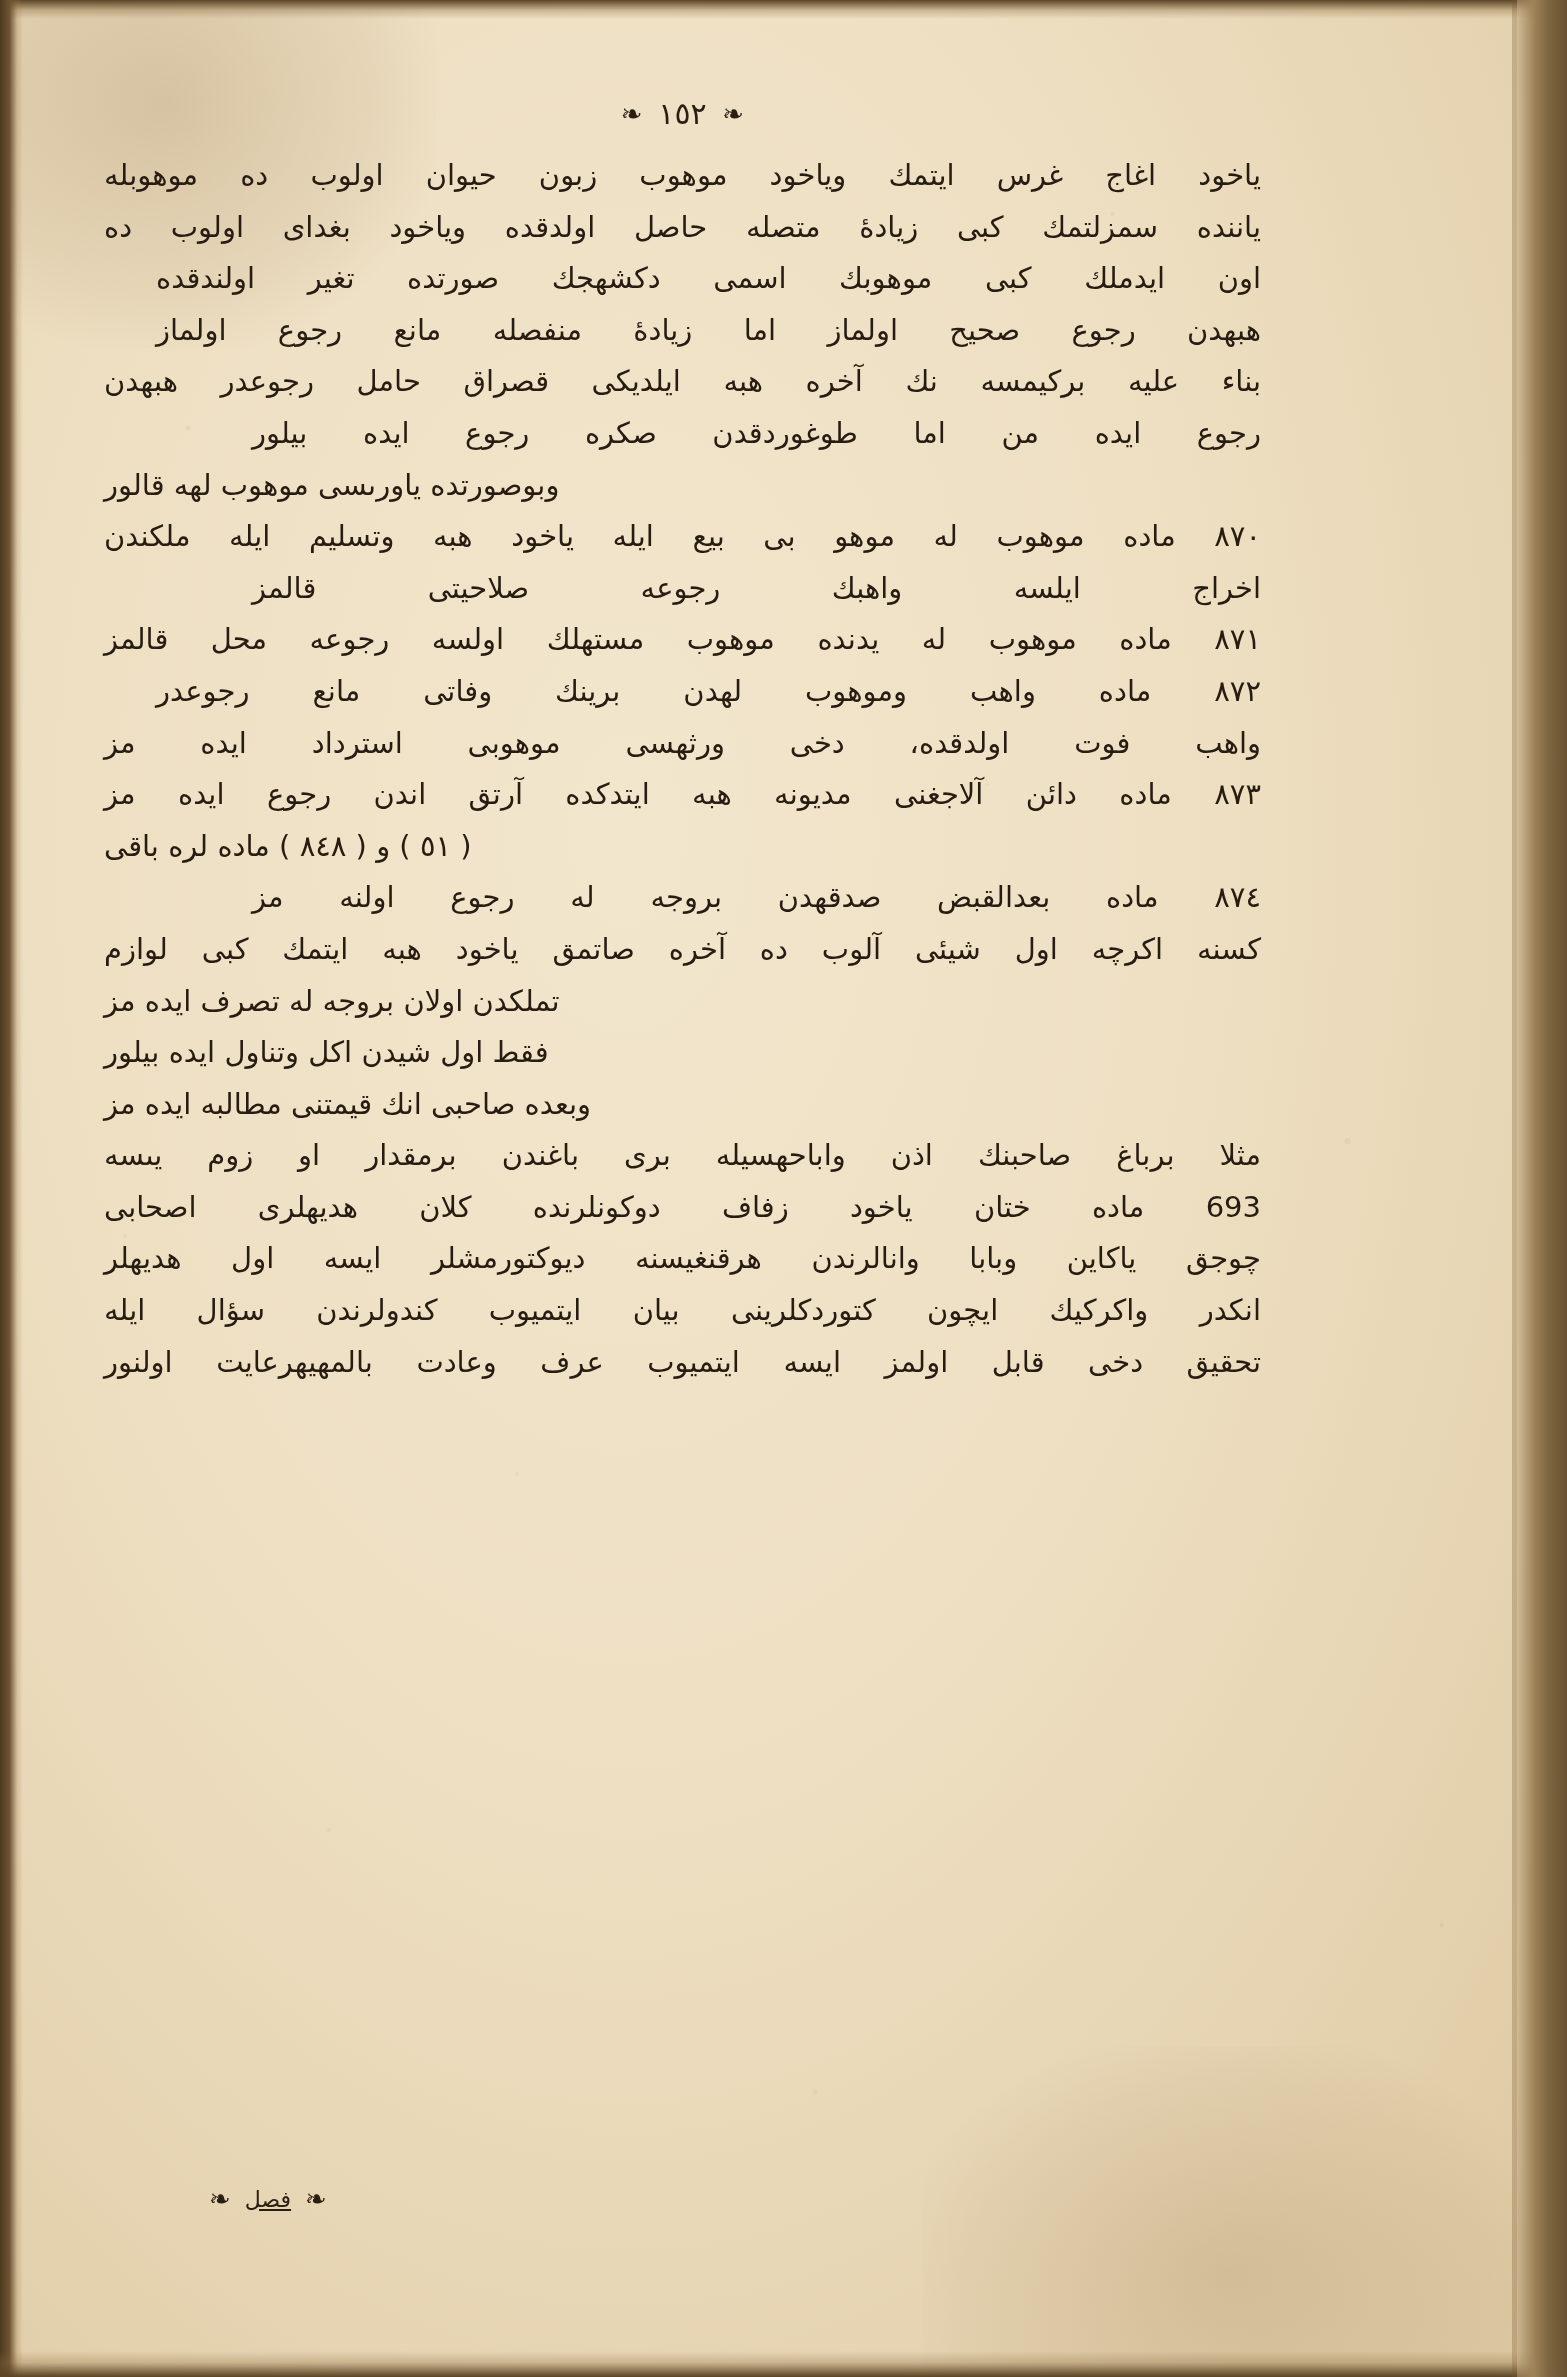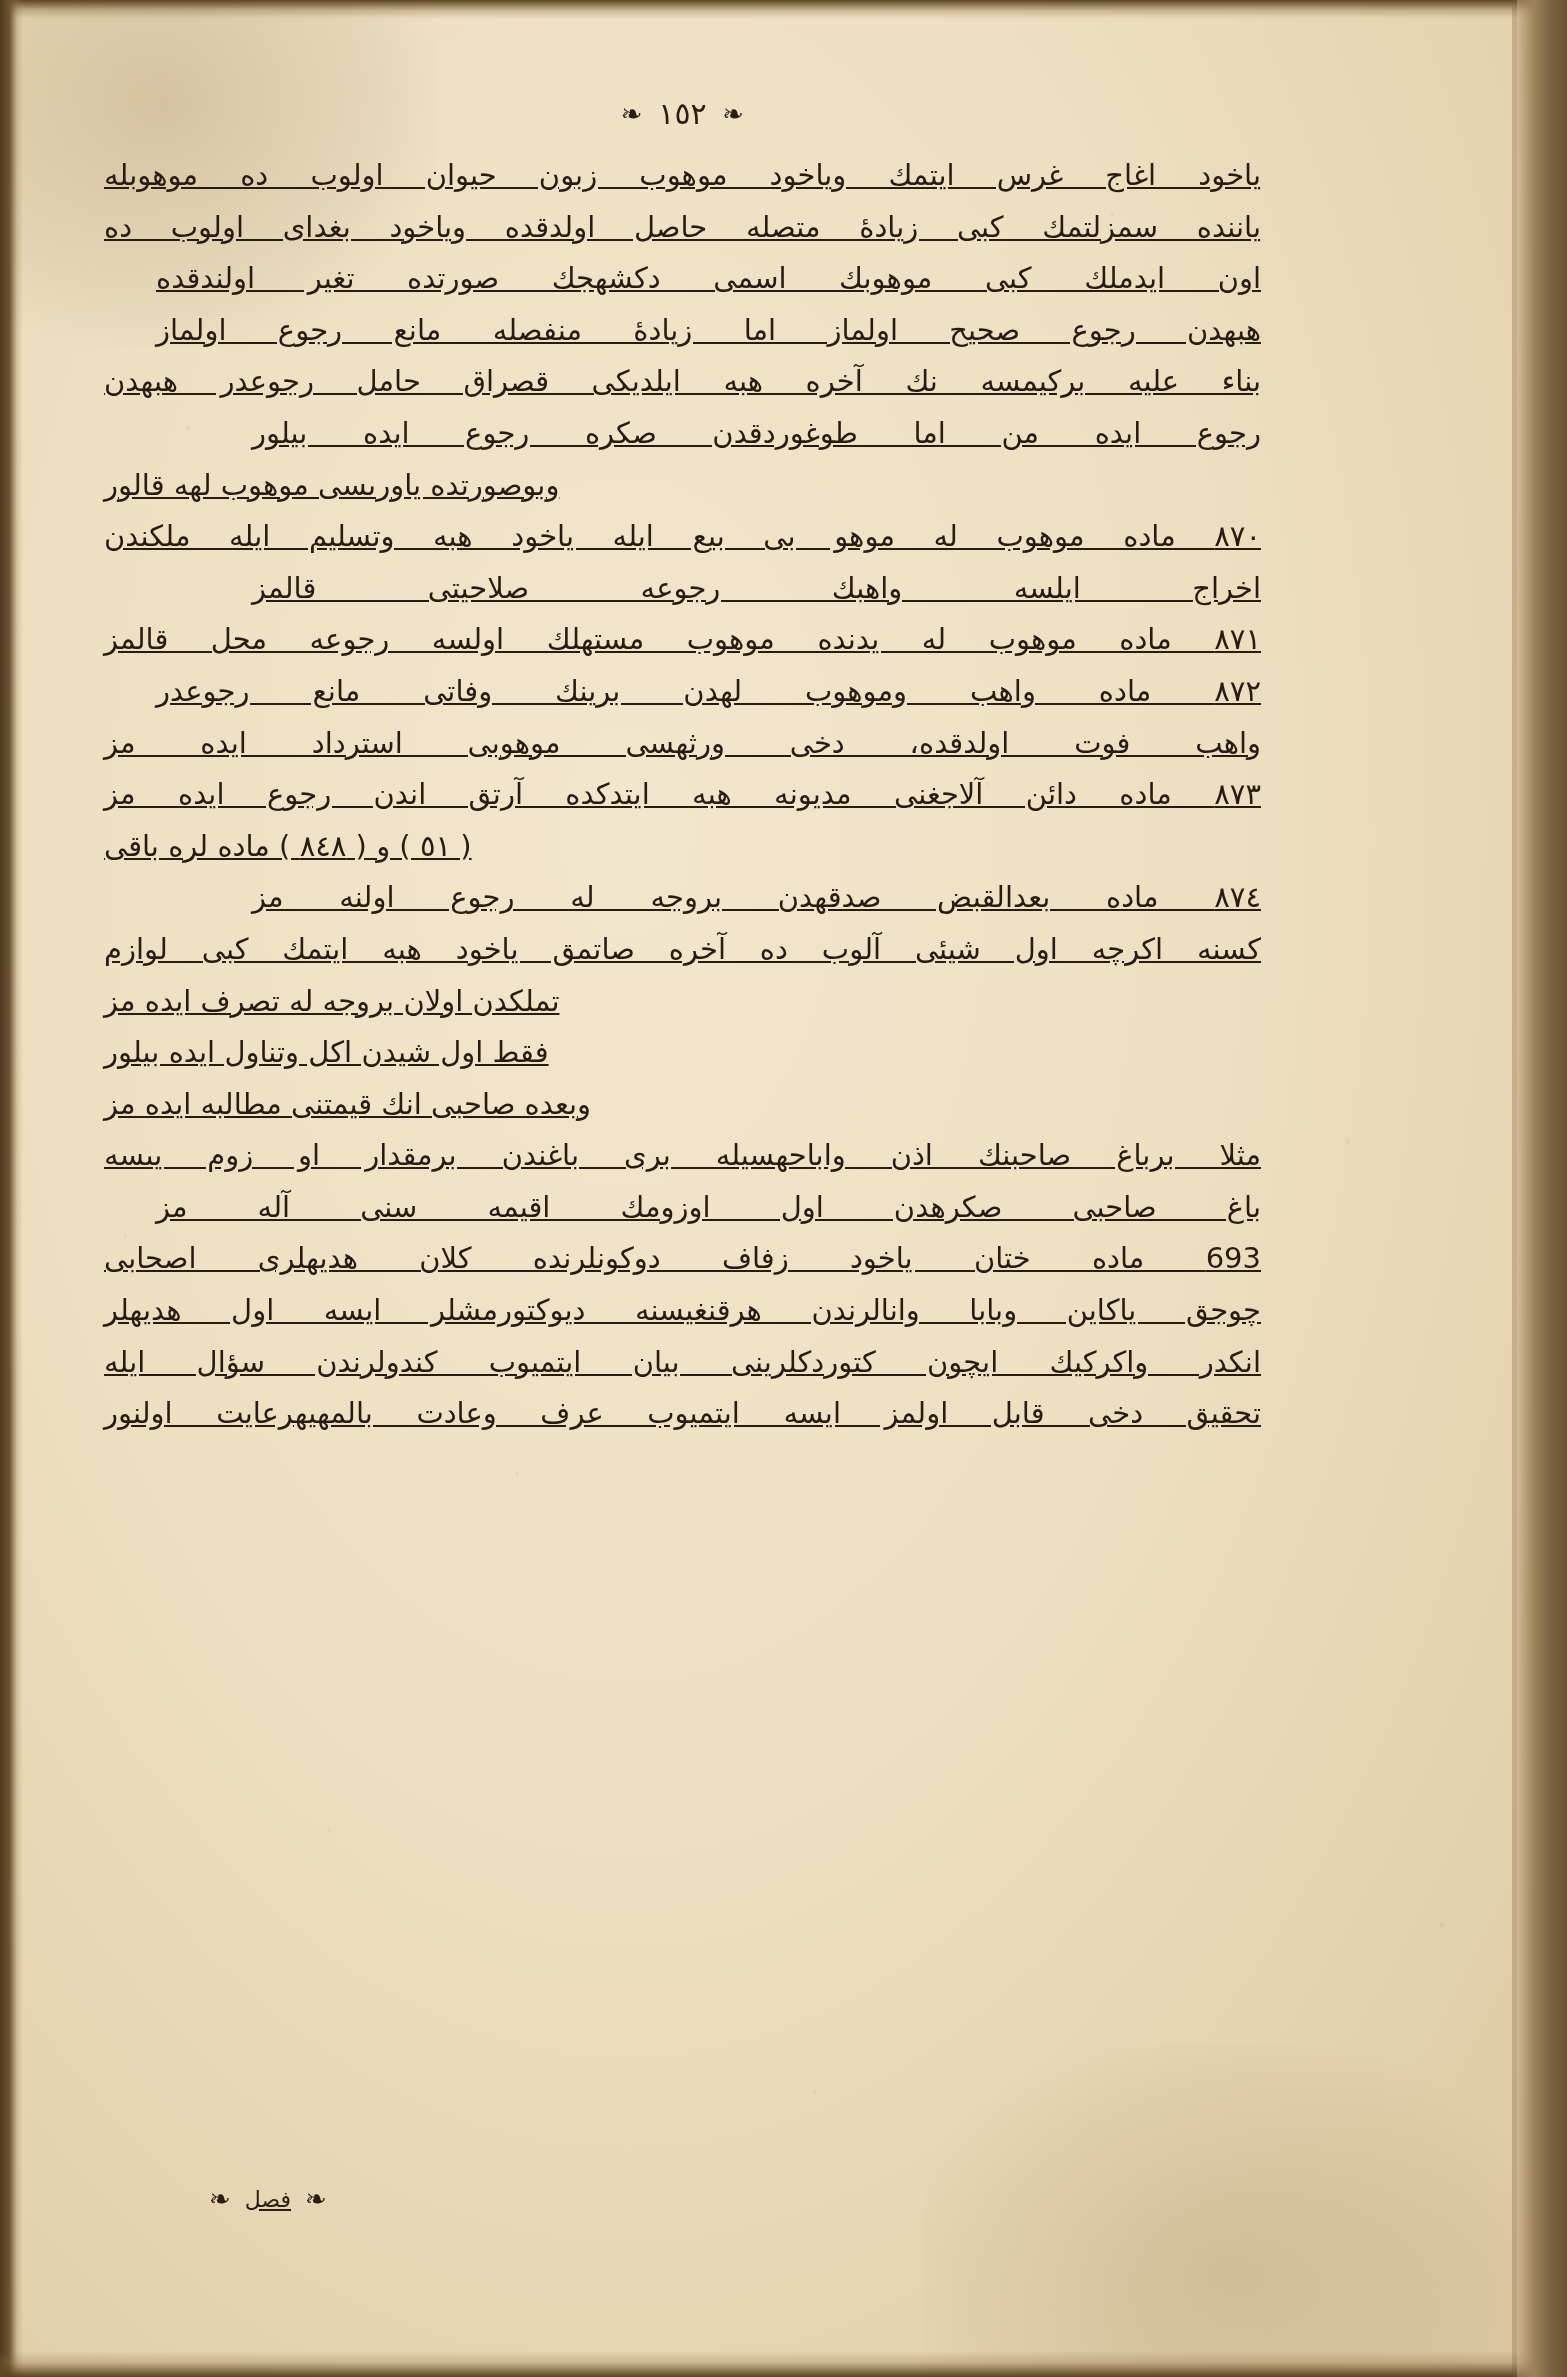--- a/index.html
+++ b/index.html
@@ -128,21 +128,20 @@
     line-height: 1;
   }
 
   .line {
     font-size: 29px;
     line-height: 1.0;
     margin: 0 0 22.6px 0;
     color: #271c11;
     white-space: nowrap;
     letter-spacing: 0.4px;
-    text-decoration: underline;
   }
   .line.just      { text-align: justify; text-align-last: justify; }
   .line.center    { text-align: left; }
   .line.indent-sm { padding-left: 52px; }
   .line.indent-md { padding-left: 148px; }
 
   #footer-orn {
     position: absolute;
     left: 209px;
     bottom: 165px;
@@ -187,21 +186,20 @@
     <p class="line just indent-sm">٨٧٢ ماده    واهب وموهوب لهدن برينك وفاتى مانع رجوعدر</p>
     <p class="line just">واهب  فوت اولدقده، دخى ورثهسى موهوبى استرداد ايده مز</p>
     <p class="line just">٨٧٣ ماده    دائن آلاجغنى مديونه هبه ايتدكده آرتق اندن رجوع ايده مز</p>
     <p class="line center">( ٥١ ) و ( ٨٤٨ ) ماده لره باقى</p>
     <p class="line just indent-md">٨٧٤ ماده    بعدالقبض صدقهدن بروجه له رجوع اولنه مز</p>
     <p class="line just">كسنه اكرچه اول شيئى آلوب ده آخره صاتمق ياخود هبه ايتمك كبى لوازم</p>
     <p class="line center">تملكدن اولان بروجه له تصرف ايده مز</p>
     <p class="line center">فقط اول شيدن اكل وتناول ايده بيلور</p>
     <p class="line center">وبعده صاحبى انك قيمتنى مطالبه ايده مز</p>
     <p class="line just">مثلا برباغ صاحبنك اذن واباحهسيله  برى باغندن برمقدار او زوم يىسه</p>
-    <p class="line just indent-sm">باغ صاحبى صكرهدن اول اوزومك اقيمه سنى آله مز</p>
     <p class="line just">693 ماده    ختان ياخود زفاف دوكونلرنده كلان هديهلرى اصحابى</p>
     <p class="line just">چوجق ياكاين وبابا وانالرندن هرقنغيسنه ديوكتورمشلر ايسه اول هديهلر</p>
     <p class="line just">انكدر واكركيك ايچون كتوردكلرينى بيان ايتميوب كندولرندن سؤال ايله</p>
     <p class="line just">تحقيق دخى قابل اولمز ايسه ايتميوب عرف وعادت بالمهيهرعايت اولنور</p>
   </div>
 
   <div id="footer-orn">
     <span class="orn">❧</span>
     <span class="fasl">فصل</span>
     <span class="orn">❧</span>

